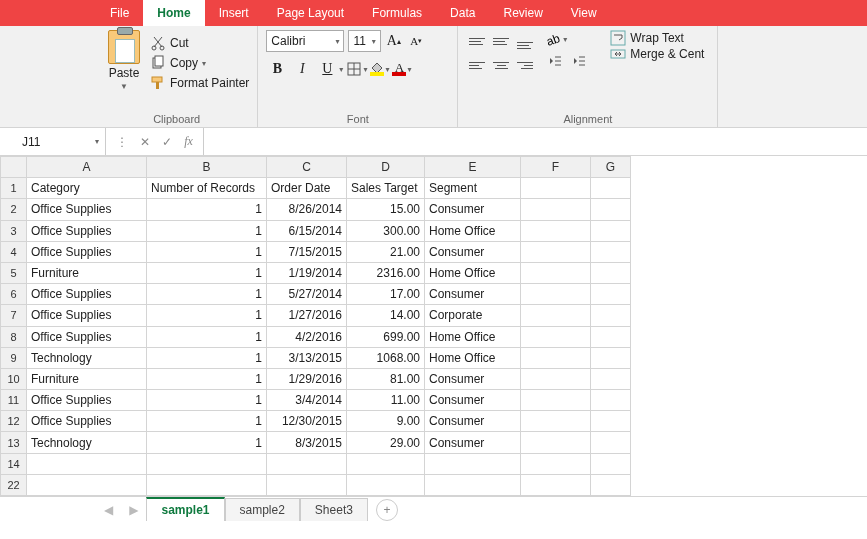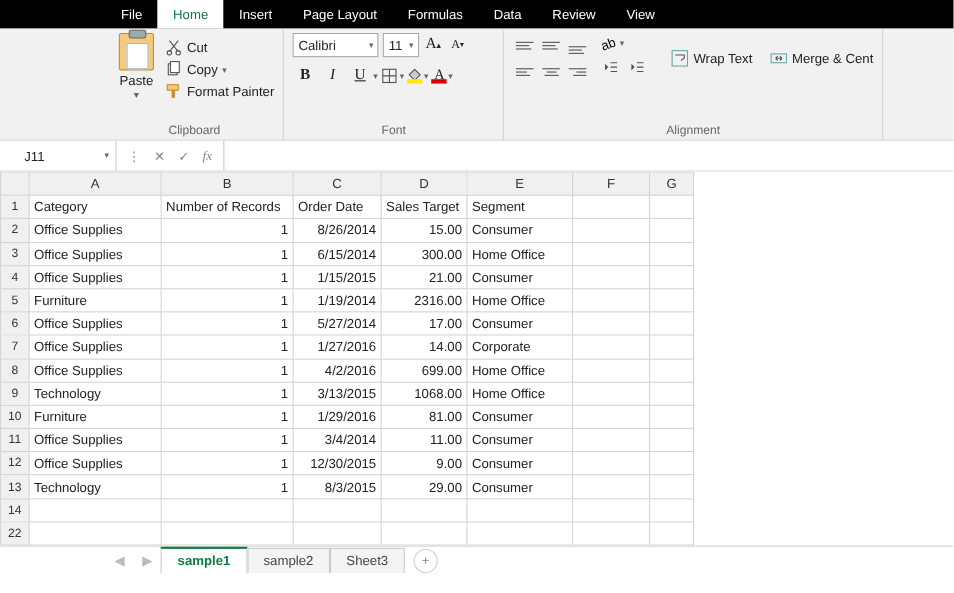--- a/index.html
+++ b/index.html
@@ -1,19 +1,19 @@
 <!DOCTYPE html>
 <html><head>
 <meta charset="utf-8">
 <style>
 *{box-sizing:border-box;margin:0;padding:0;font-family:"Segoe UI",Tahoma,sans-serif;font-size:12px}
 body{background:#fff;width:867px;height:539px;overflow:hidden;color:#222}
-.ribbon-tabs{background:#000000;height:26px;display:flex;align-items:stretch;padding-left:96px}
+.ribbon-tabs{background:#ef4444;height:26px;display:flex;align-items:stretch;padding-left:96px}
 .tab{padding:0 14px;display:flex;align-items:center;color:#fff;cursor:pointer}
-.tab.active{background:#fff;color:#0f7a3f;font-weight:400}
+.tab.active{background:#fff;color:#0f7a3f;font-weight:700}
 .ribbon{background:#f1f1f1;border-bottom:1px solid #d4d4d4;height:102px;display:flex}
 .group{border-right:1px solid #d4d4d4;padding:4px 8px 2px;display:flex;flex-direction:column;justify-content:space-between}
 .group-label{text-align:center;font-size:11px;color:#666;margin-top:2px}
 .clip{display:flex;gap:6px}
 .paste-big{display:flex;flex-direction:column;align-items:center;gap:2px;padding:0 4px}
 .paste-icon{width:32px;height:34px;background:#f8c97a;border:1px solid #c78c2a;border-radius:2px;position:relative}
 .paste-icon:before{content:"";position:absolute;top:-4px;left:8px;width:14px;height:6px;background:#9aa;border:1px solid #666;border-radius:2px}
 .paste-icon:after{content:"";position:absolute;top:8px;left:6px;width:18px;height:22px;background:#fff;border:1px solid #9bb}
 .small-btns{display:flex;flex-direction:column;gap:4px;justify-content:flex-end}
 .small-btn{display:flex;align-items:center;gap:4px;color:#222;white-space:nowrap}
@@ -25,21 +25,21 @@
 .tiny{width:18px;height:20px;display:flex;align-items:center;justify-content:center;border:1px solid transparent;font-family:"Times New Roman",serif}
 .font-bottom{display:flex;gap:3px;align-items:center;margin-top:6px}
 .biu{width:22px;height:22px;display:flex;align-items:center;justify-content:center;font-family:"Times New Roman",serif;font-size:14px}
 .b{font-weight:bold}.i{font-style:italic}.u{text-decoration:underline}
 .split{display:flex;align-items:center}
 .split .caret{margin-left:1px}
 .color-sw{width:14px;height:4px;margin-top:-2px}
 .align-grid{display:grid;grid-template-columns:repeat(3,22px);grid-template-rows:repeat(2,22px);gap:2px}
 .al{display:flex;flex-direction:column;justify-content:center;gap:2px;padding:3px}
 .al span{height:1px;background:#555;display:block}
-.align-extra{display:flex;gap:16px;margin-left:10px}
+.align-extra{display:flex;flex-direction:column;gap:0;margin-left:10px}
 .wrap-mer{display:flex;align-items:center;gap:4px;white-space:nowrap}
 .namebox-row{display:flex;align-items:center;height:28px;border-bottom:1px solid #d4d4d4;background:#fff}
 .namebox{width:90px;border-right:1px solid #ccc;height:100%;display:flex;align-items:center;padding:0 6px;justify-content:space-between;margin-left:16px}
 .fx-btns{display:flex;align-items:center;gap:12px;padding:0 10px;color:#888}
 .fx{font-style:italic;font-family:"Times New Roman",serif}
 .formula-bar{flex:1;border-left:1px solid #ccc;height:100%;padding:0 6px;display:flex;align-items:center}
 .grid-area{display:flex;height:340px;overflow:hidden;background:#fff}
 table{border-collapse:collapse;table-layout:fixed}
 th,td{border:1px solid #d4d4d4;height:20px;padding:0 4px;font-size:12px;text-align:left;overflow:hidden;white-space:nowrap;background:#fff}
 th{background:#f0f0f0;font-weight:400;text-align:center;color:#333}
@@ -293,21 +293,21 @@
           <td class="col-C num">6/15/2014</td>
           <td class="col-D num">300.00</td>
           <td class="col-E">Home Office</td>
           <td class="col-F"></td>
           <td class="col-G"></td>
         </tr>
         <tr>
           <th class="rowh">4</th>
           <td class="col-A">Office Supplies</td>
           <td class="col-B num">1</td>
-          <td class="col-C num">1/15/2015</td>
+          <td class="col-C num">7/15/2015</td>
           <td class="col-D num">21.00</td>
           <td class="col-E">Consumer</td>
           <td class="col-F"></td>
           <td class="col-G"></td>
         </tr>
         <tr>
           <th class="rowh">5</th>
           <td class="col-A">Furniture</td>
           <td class="col-B num">1</td>
           <td class="col-C num">1/19/2014</td>

